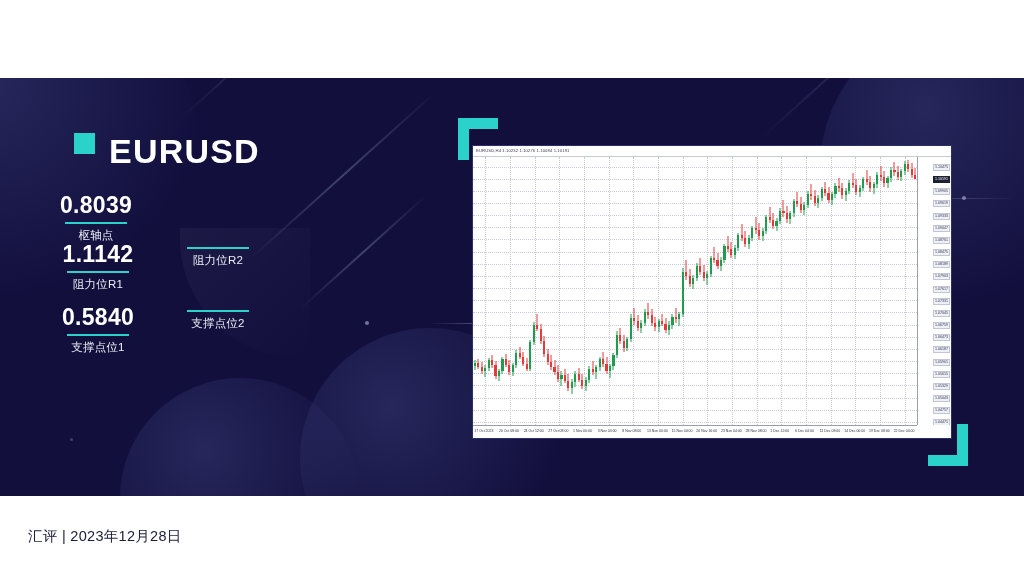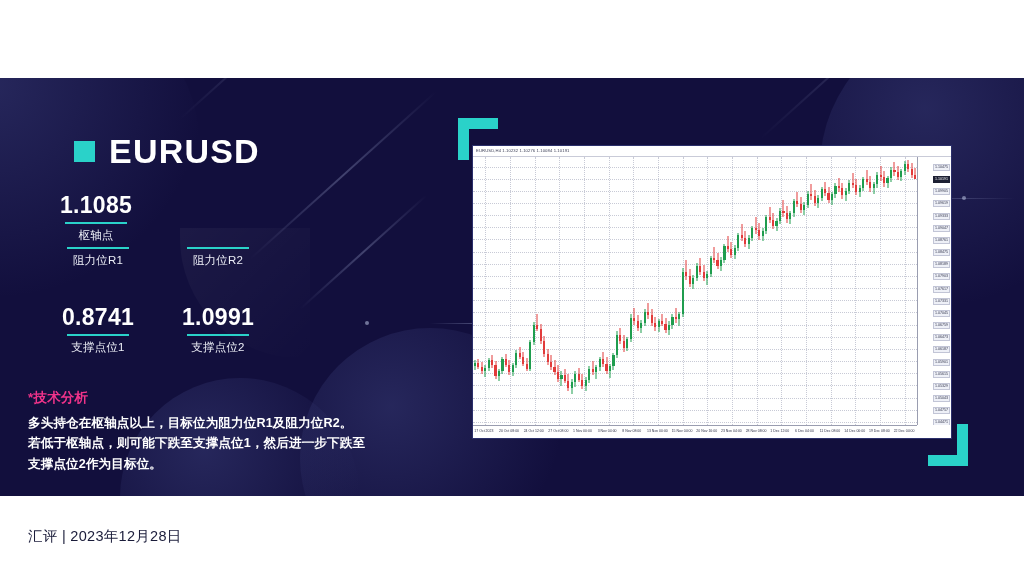--- a/index.html
+++ b/index.html
@@ -21,21 +21,21 @@
   
   .panel{position:absolute;left:0;top:78px;width:1024px;height:418px;background:#120f3d;overflow:hidden;}
   .panel-bg{position:absolute;inset:0;overflow:hidden;}
   .streak{position:absolute;background:linear-gradient(90deg,rgba(255,255,255,0) 0%,rgba(175,185,225,.30) 50%,rgba(255,255,255,0) 100%);height:1.5px;transform-origin:left center;}
   .blob{position:absolute;border-radius:50%;background:radial-gradient(circle at 35% 30%,rgba(90,100,170,.28),rgba(18,15,61,0) 70%);}
   .dot{position:absolute;border-radius:50%;background:rgba(190,198,230,.55);}
   .hline{position:absolute;height:1px;background:linear-gradient(90deg,rgba(255,255,255,0),rgba(180,190,230,.45),rgba(255,255,255,0));}
   .softshape{position:absolute;background:linear-gradient(135deg,rgba(255,255,255,.045),rgba(255,255,255,0));}
 
   
-  .title-row{position:absolute;left:38px;top:133px;display:flex;align-items:center;padding-left:36px;}
+  .title-row{position:absolute;left:38px;top:133px;display:flex;align-items:flex-start;padding-left:36px;}
   .title-sq{width:21px;height:21px;background:#2ad2c9;flex:0 0 auto;}
   .title-txt{margin-left:14px;color:#ffffff;font-size:34px;font-weight:700;letter-spacing:1.2px;line-height:36px;}
 
   
   .pivot{position:absolute;left:55px;top:193px;width:82px;text-align:center;}
   .stat-val{color:#ffffff;font-weight:700;line-height:1.05;letter-spacing:.3px;}
   .stat-rule{height:2px;background:#2ad2c9;margin:5px auto 4px;}
   .stat-lbl{color:#eceef6;font-size:11.5px;line-height:1.3;letter-spacing:.2px;}
   .pivot .stat-val{font-size:23px;}
   .pivot .stat-rule{width:62px;}
@@ -117,54 +117,46 @@
     <i style="left:0;bottom:0;top:31px;width:40px;height:11px;"></i>
     <i style="right:0;top:0;width:11px;height:42px;"></i>
   </div>
 
   <div class="title-row">
     <div class="title-sq"></div>
     <div class="title-txt">EURUSD</div>
   </div>
 
   <div class="pivot">
-    <div class="stat-val">1.1085</div>
+    <div class="stat-val">0.8039</div>
     <div class="stat-rule"></div>
     <div class="stat-lbl">枢轴点</div>
   </div>
 
   <div class="grid-stats">
     <div class="stat-cell c-r1">
+      <div class="stat-val">1.1142</div>
       <div class="stat-rule"></div>
       <div class="stat-lbl">阻力位R1</div>
     </div>
     <div class="stat-cell c-r2">
       <div class="stat-rule"></div>
       <div class="stat-lbl">阻力位R2</div>
     </div>
     <div class="stat-cell c-s1">
-      <div class="stat-val">0.8741</div>
+      <div class="stat-val">0.5840</div>
       <div class="stat-rule"></div>
       <div class="stat-lbl">支撑点位1</div>
     </div>
     <div class="stat-cell c-s2">
-      <div class="stat-val">1.0991</div>
       <div class="stat-rule"></div>
       <div class="stat-lbl">支撑点位2</div>
     </div>
   </div>
 
-  <div class="analysis">
-    <div class="analysis-h">*技术分析</div>
-    <div class="analysis-b">
-      <div>多头持仓在枢轴点以上，目标位为阻力位R1及阻力位R2。</div>
-      <div>若低于枢轴点，则可能下跌至支撑点位1，然后进一步下跌至</div>
-      <div>支撑点位2作为目标位。</div>
-    </div>
-  </div>
 
   <div class="chart-wrap">
     <div class="chart-head">
       <div class="chart-head-txt">EURUSD,H4  1.10232 1.10276 1.10084 1.10191</div>
     </div>
     <div class="plot" id="plot">
         <div class="gridh" style="top: 9.57143px;"></div>
         <div class="gridh" style="top: 21.6527px;"></div>
         <div class="gridh" style="top: 33.819px;"></div>
         <div class="gridh" style="top: 45.9854px;"></div>

